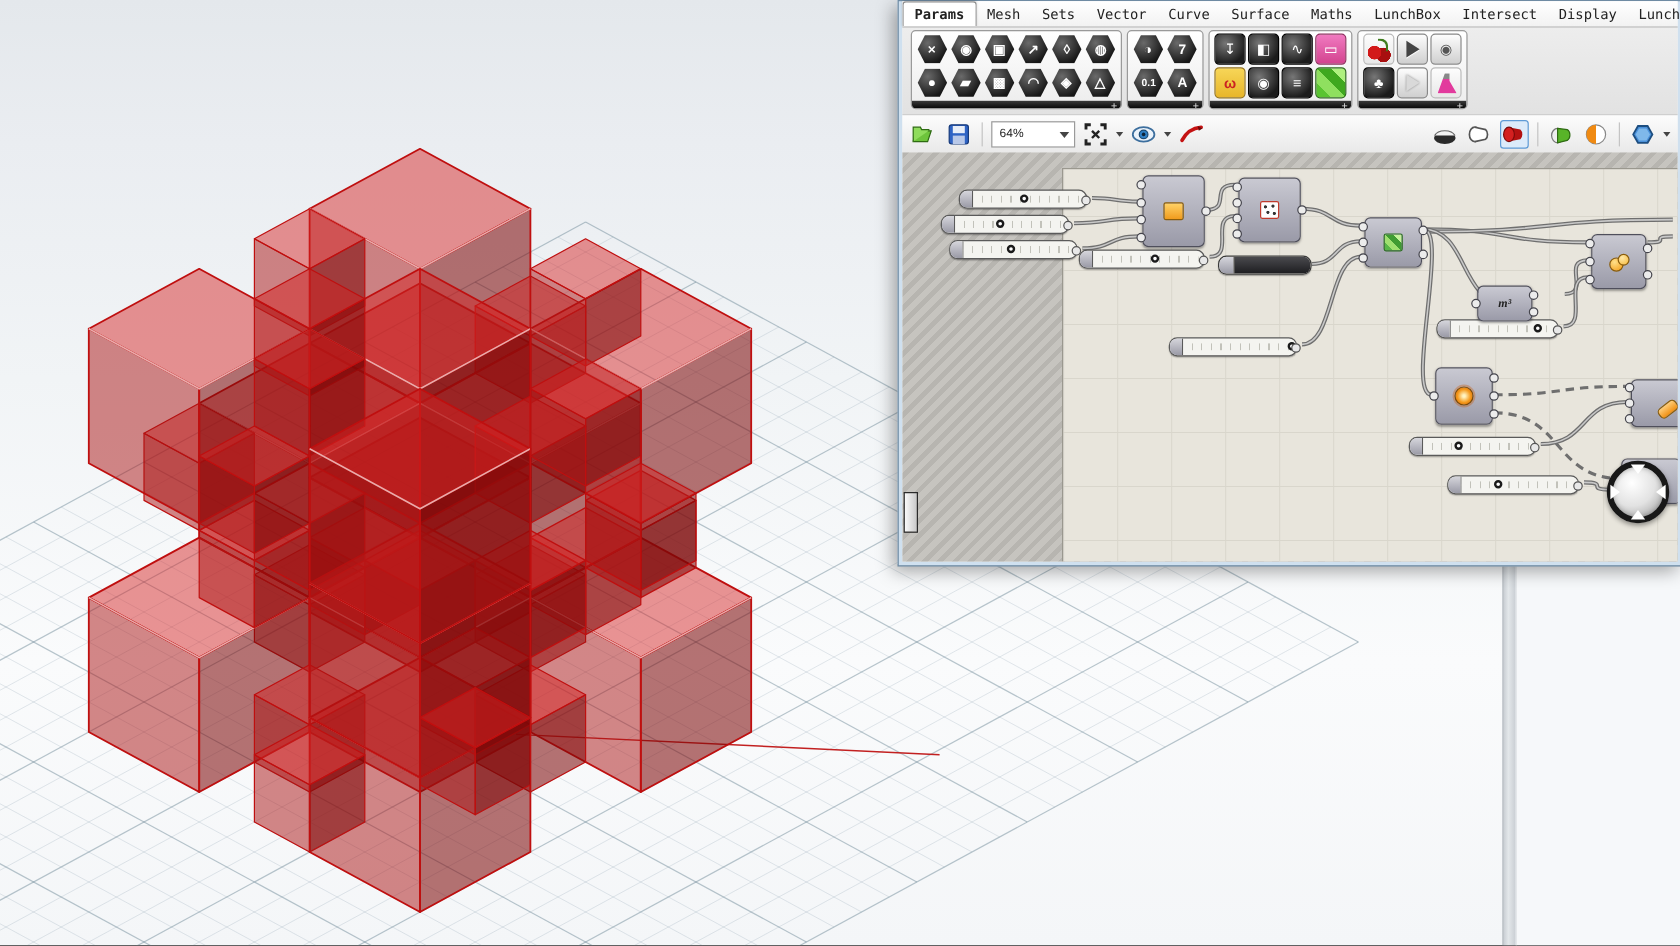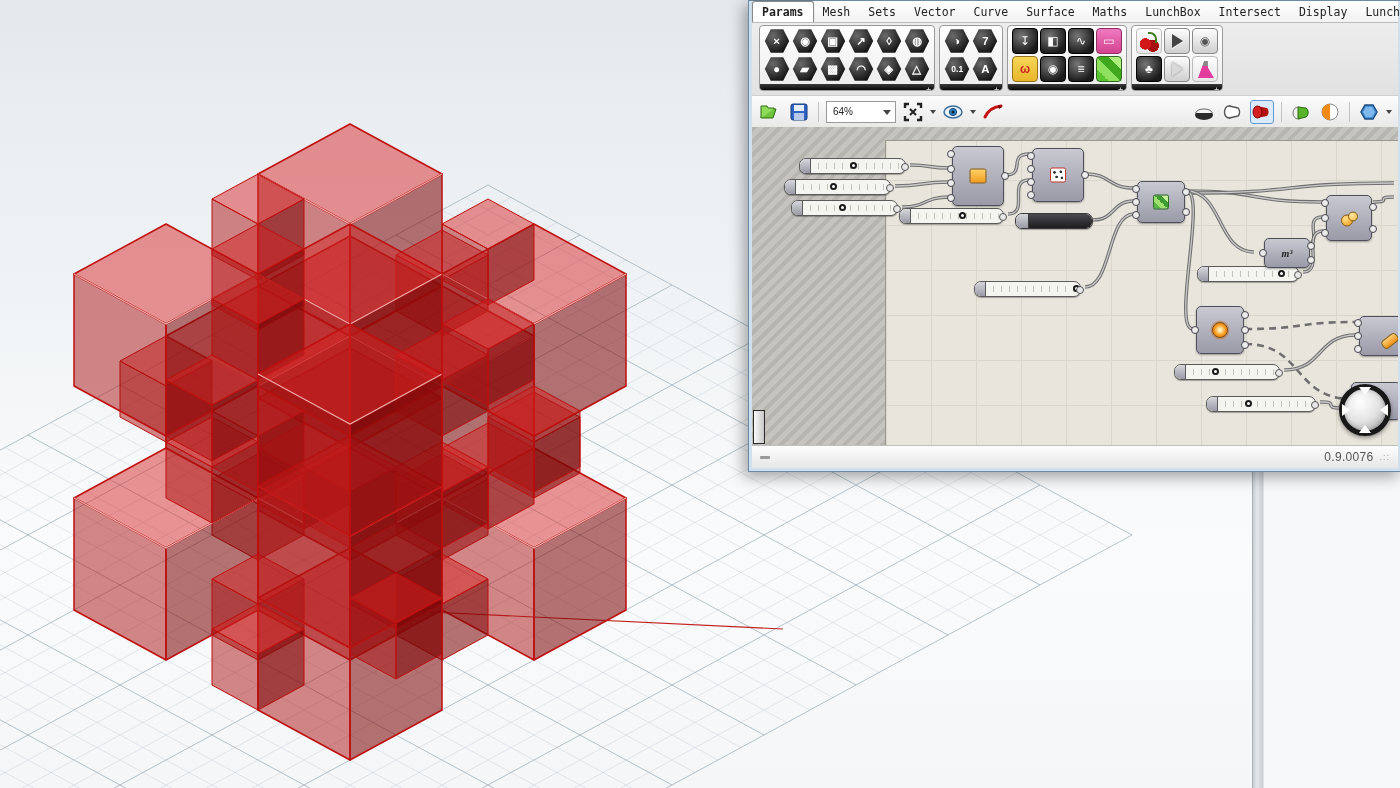--- a/index.html
+++ b/index.html
@@ -703,21 +703,21 @@
             <div class="cicon ci-dots"></div>
           </div>
           <div class="node comp" style="left: 385px; top: 54px; width: 46px; height: 40px;">
             <div class="port in" style="left: 4px; top: 2.66667px;"><span></span><div class="dot"></div></div>
             <div class="port in" style="left: 4px; top: 16px;"><span></span><div class="dot"></div></div>
             <div class="port in" style="left: 4px; top: 29.3333px;"><span></span><div class="dot"></div></div>
             <div class="port out" style="right: 4px; top: 6px;"><span></span><div class="dot"></div></div>
             <div class="port out" style="right: 4px; top: 26px;"><span></span><div class="dot"></div></div>
             <div class="cicon ci-greenbox"></div>
           </div>
-          <div class="node comp" style="left: 512px; top: 111px; width: 44px; height: 28px;">
+          <div class="node comp" style="left: 479px; top: 111px; width: 44px; height: 28px;">
             <div class="port in" style="left: 4px; top: 10px;"><span></span><div class="dot"></div></div>
             <div class="port out" style="right: 4px; top: 3px;"><span></span><div class="dot"></div></div>
             <div class="port out" style="right: 4px; top: 17px;"><span></span><div class="dot"></div></div>
             <div class="cicon ci-text">m³</div>
           </div>
           <div class="node comp" style="left: 574px; top: 68px; width: 44px; height: 44px;">
             <div class="port in" style="left: 4px; top: 3.33333px;"><span></span><div class="dot"></div></div>
             <div class="port in" style="left: 4px; top: 18px;"><span></span><div class="dot"></div></div>
             <div class="port in" style="left: 4px; top: 32.6667px;"><span></span><div class="dot"></div></div>
             <div class="port out" style="right: 4px; top: 7px;"><span></span><div class="dot"></div></div>
@@ -744,21 +744,16 @@
             <div class="cicon ci-ball"></div>
           </div>
           <div class="trackball" style="left: 587px; top: 257px;">
             <span class="tri n"></span>
             <span class="tri s"></span>
             <span class="tri w"></span>
             <span class="tri e"></span>
           </div>
         </div>
 
-      <div class="gh-status">
-        <div class="status-dash"></div>
-        <span class="gh-version">0.9.0076</span>
-        <span class="grip">.::</span>
-      </div>
 
     </div>
   </div>
 </div>
 
 </body></html>

